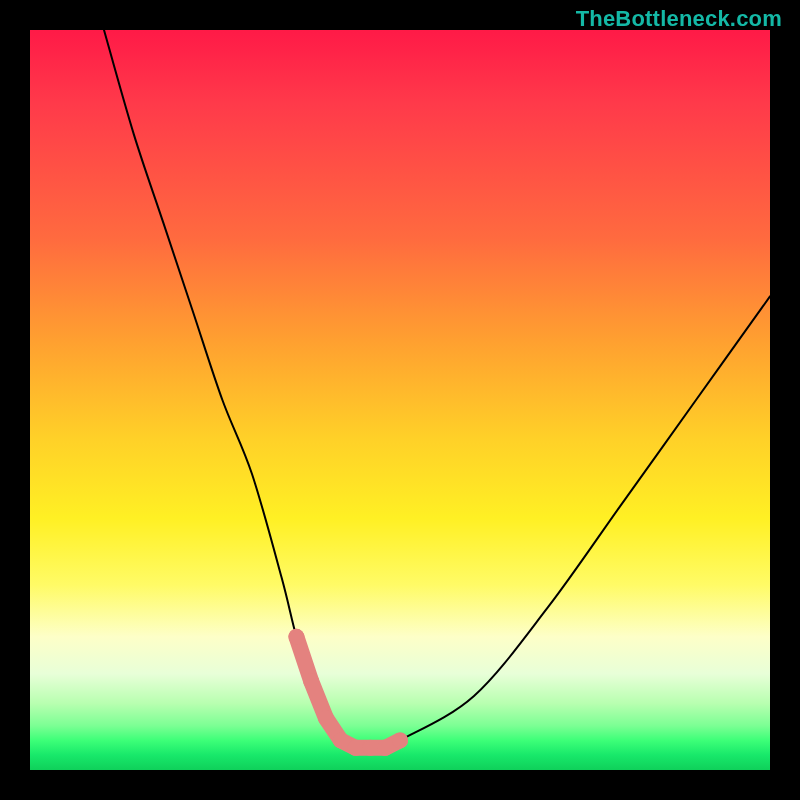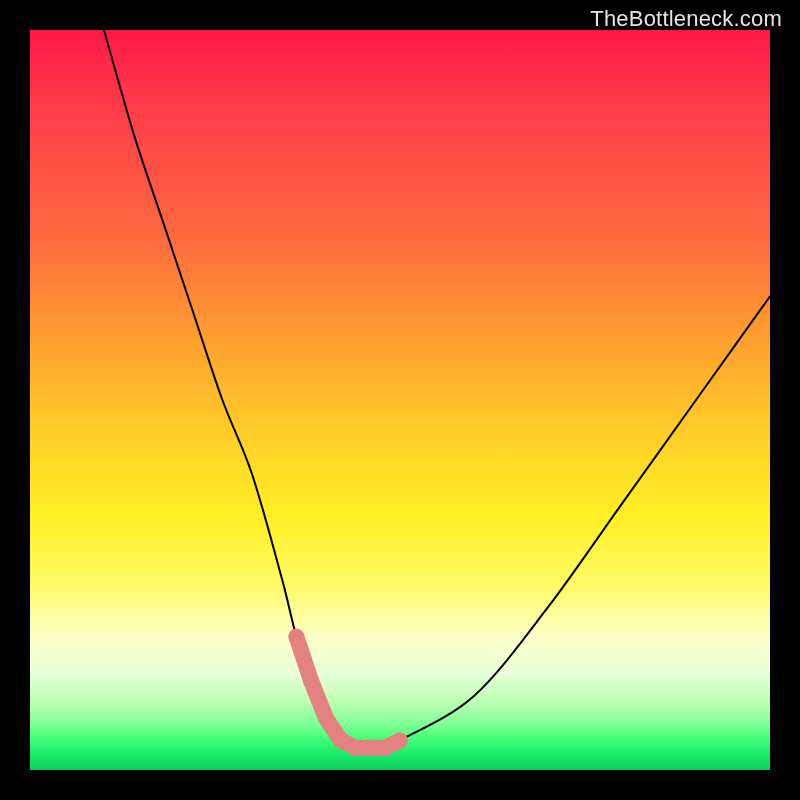--- a/index.html
+++ b/index.html
@@ -14,23 +14,23 @@
   .frame {
     position: relative;
     width: 800px;
     height: 800px;
     background: #000;
   }
   .watermark {
     position: absolute;
     top: 6px;
     right: 18px;
-    color: #e5e5e5;
+    color: #14b8a6;
     font-size: 22px;
-    font-weight: 400;
+    font-weight: 700;
     letter-spacing: 0.2px;
     user-select: none;
   }
   .plot {
     position: absolute;
     left: 30px;
     top: 30px;
     width: 740px;
     height: 740px;
     

